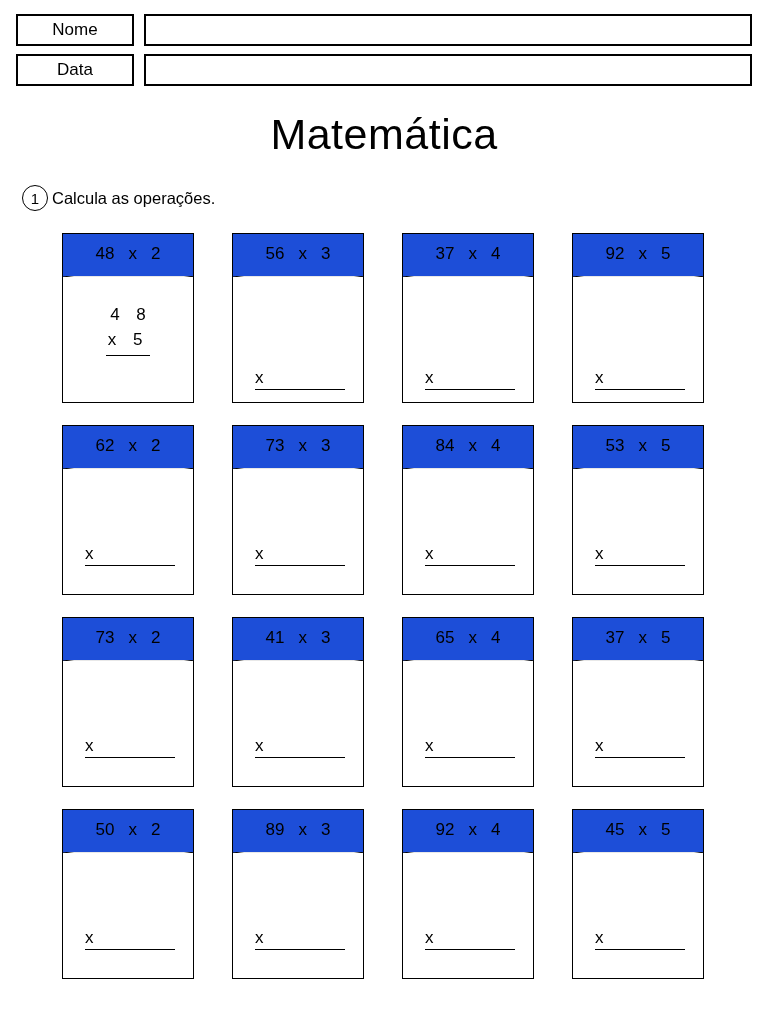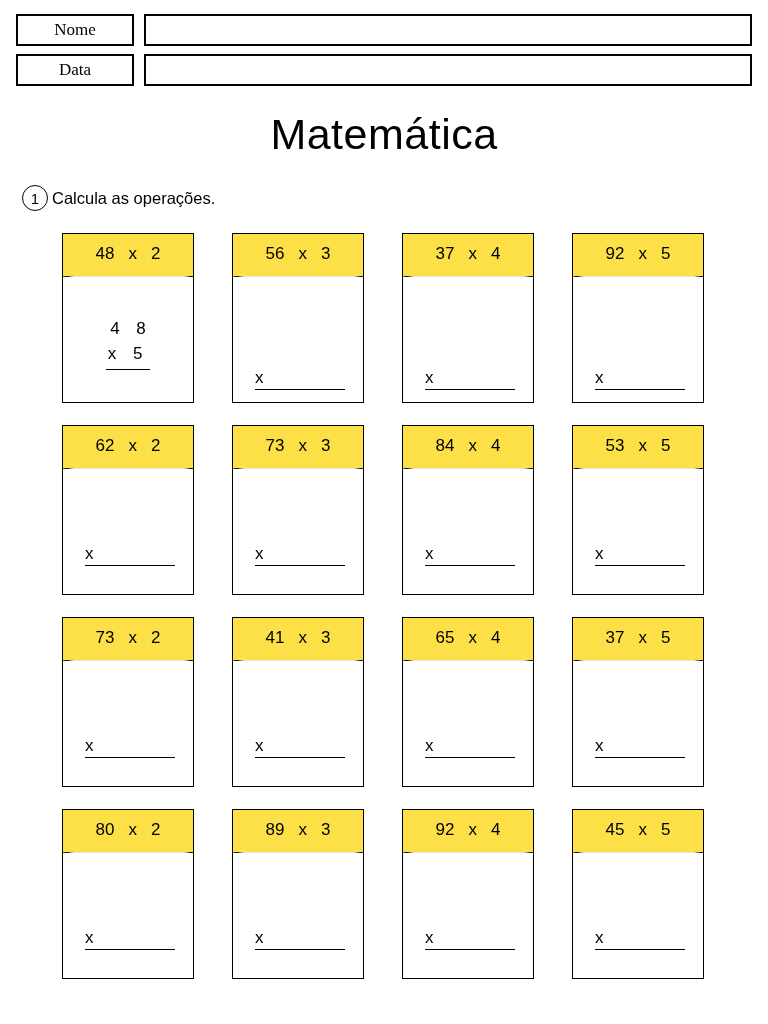--- a/index.html
+++ b/index.html
@@ -17,21 +17,20 @@
   }
 
   
   .header {
     margin: 14px 16px 0 16px;
   }
   .header-row {
     display: flex;
     align-items: flex-start;
     margin-bottom: 8px;
-    font-family: Liberation Serif, serif;
   }
   .header-label {
     width: 118px;
     height: 32px;
     border: 2px solid #000;
     display: flex;
     align-items: center;
     justify-content: center;
     font-size: 17px;
     box-sizing: border-box;
@@ -89,21 +88,21 @@
 
   .card {
     width: 132px;
     position: relative;
   }
 
   
   .flap {
     position: relative;
     height: 44px;
-    background: #fde047;
+    background: #1d4ed8;
     border: 1px solid #000;
     border-bottom: none;
     box-sizing: border-box;
     display: flex;
     align-items: center;
     justify-content: center;
   }
   .flap-inner {
     display: flex;
     align-items: baseline;
@@ -129,21 +128,21 @@
     box-sizing: border-box;
     position: relative;
     background: #fff;
   }
 
   
   .worked {
     position: absolute;
     left: 0;
     right: 0;
-    top: 40px;
+    top: 26px;
     text-align: center;
     font-size: 17px;
     line-height: 1.45;
   }
   .worked .digits {
     letter-spacing: 6px;
     padding-left: 6px;
   }
   .worked .opline {
     display: inline-block;
@@ -425,21 +424,21 @@
       </div>
       <div class="body">
         <div class="blankline">
           <span class="x">x</span>
         </div>
       </div>
     </div>
     <div class="card row-4">
       <div class="flap">
         <div class="flap-inner">
-          <span>80</span>
+          <span>50</span>
           <span>x</span>
           <span>2</span>
         </div>
         <div class="notch">
           <svg width="132" height="10" viewBox="0 0 132 10">
             <path d="M0,-1 L0,0 L66,9 L132,0 L132,-1 Z" fill="#e8e8e8" stroke="none"></path>
             <path d="M0,0 L66,9 L132,0" fill="none" stroke="#000" stroke-width="1"></path>
           </svg>
         </div>
       </div>

